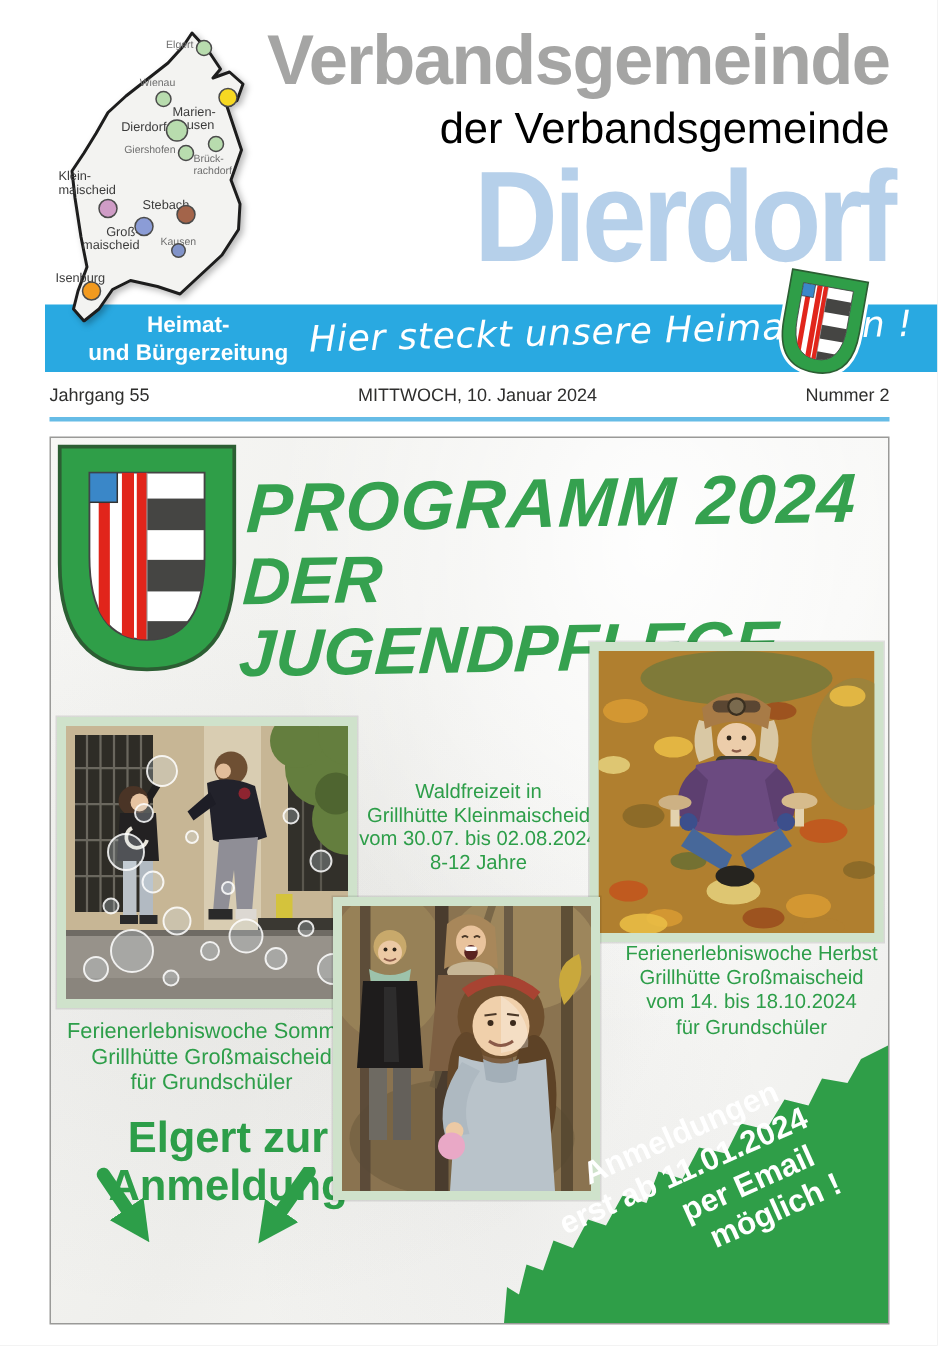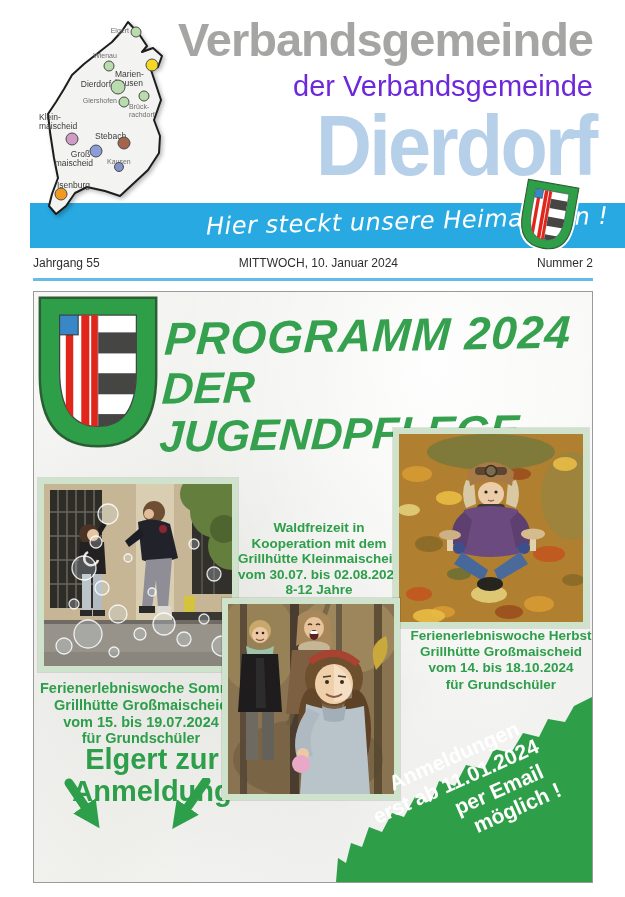--- a/index.html
+++ b/index.html
@@ -3,21 +3,21 @@
 <meta charset="utf-8">
 <style>
   html,body{margin:0;padding:0;background:#e9e9e9;}
   .page{position:relative;width:625px;height:897px;background:#ffffff;overflow:hidden;
         font-family:"Liberation Sans",sans-serif;margin:0 auto;}
   .page *{box-sizing:border-box;}
 
   
   .mh-title{position:absolute;top:16px;right:32px;font-size:47px;font-weight:bold;
             color:#a5a5a4;letter-spacing:-1px;line-height:1;}
-  .mh-sub{position:absolute;top:72px;right:32px;font-size:29px;color:#6d28d9;line-height:1;}
+  .mh-sub{position:absolute;top:72px;right:32px;font-size:29px;color:#000000;line-height:1;}
   .mh-city{position:absolute;top:102px;right:30px;font-size:86px;font-weight:bold;color:#b6d0ea;
            letter-spacing:-3px;line-height:1;transform:scaleX(.9);transform-origin:right;}
 
   .blue-bar{position:absolute;left:30px;top:203px;width:595px;height:45px;background:#29a9e1;z-index:2;}
   .tagline{position:absolute;left:18px;top:5px;width:155px;text-align:center;color:#fff;
            font-weight:bold;font-size:15px;line-height:1.25;}
   .tagline span{display:block;}
   .slogan{position:absolute;left:176px;top:5px;width:335px;color:#fff;font-size:24px;font-style:italic;
           font-family:"DejaVu Sans",sans-serif;white-space:nowrap;transform:rotate(-1.5deg);
           letter-spacing:.5px;}
@@ -50,21 +50,21 @@
                 font-style:italic;line-height:1.1;transform:rotate(-1deg) skewX(-4deg);}
   .poster-title .l1{font-size:46px;letter-spacing:1px;}
   .poster-title .l2{font-size:44px;}
 
   .photo{position:absolute;background:#cfe2cb;padding:6px;box-shadow:0 0 0 1px rgba(0,0,0,.1);}
   .photo svg{display:block;}
   .photo-bubbles{left:4px;top:186px;z-index:1;}
   .photo-autumn{left:359px;top:136px;z-index:1;}
   .photo-forest{left:188px;top:306px;z-index:2;}
 
-  .evt{position:absolute;text-align:center;color:#2d9e49;font-weight:bold;}
+  .evt{position:absolute;text-align:center;color:#2d9e49;font-weight:normal;}
   .evt div{white-space:nowrap;}
   .evt-wald{left:204px;top:228px;width:162px;font-size:13.5px;line-height:1.15;}
   .evt-herbst{left:376px;top:336px;width:182px;font-size:13.5px;line-height:1.2;}
   .evt-sommer{left:6px;top:388px;width:202px;font-size:14.5px;line-height:1.16;}
 
   .infos{position:absolute;left:26px;top:452px;width:184px;text-align:center;color:#2d9e49;
          font-weight:bold;font-size:29px;line-height:1.1;}
   .arrows{position:absolute;left:24px;top:486px;width:190px;height:62px;}
   .website{position:absolute;left:3px;top:542px;color:#2d9e49;font-weight:bold;font-size:25px;
            letter-spacing:.3px;z-index:5;}
@@ -140,38 +140,42 @@
       <div class="t-label" style="left:70px;top:122px;width:46px">
           <span>Stebach</span>
         </div>
       <div class="t-label" style="left:22px;top:140px;width:46px;text-align:right">
           <span>Groß-</span>
           <span>maischeid</span>
         </div>
       <div class="t-label minor" style="left:82px;top:148px;width:40px">
           <span>Kausen</span>
         </div>
-      <div class="t-label" style="left:32px;top:171px;width:50px">
+      <div class="t-label" style="left:12px;top:171px;width:50px">
           <span>Isenburg</span>
         </div>
 
       <span class="t-dot" style="left: 111px; top: 22px; width: 11px; height: 11px; background: rgb(184, 220, 174);"></span>
       <span class="t-dot" style="left: 84px; top: 56px; width: 11px; height: 11px; background: rgb(184, 220, 174);"></span>
       <span class="t-dot" style="left: 127px; top: 55px; width: 13px; height: 13px; background: rgb(246, 216, 34);"></span>
       <span class="t-dot" style="left: 93px; top: 77px; width: 15px; height: 15px; background: rgb(184, 220, 174);"></span>
       <span class="t-dot" style="left: 99px; top: 92px; width: 11px; height: 11px; background: rgb(184, 220, 174);"></span>
       <span class="t-dot" style="left: 119px; top: 86px; width: 11px; height: 11px; background: rgb(184, 220, 174);"></span>
       <span class="t-dot" style="left: 47px; top: 129px; width: 13px; height: 13px; background: rgb(207, 156, 198);"></span>
       <span class="t-dot" style="left: 99px; top: 133px; width: 13px; height: 13px; background: rgb(163, 100, 74);"></span>
       <span class="t-dot" style="left: 71px; top: 141px; width: 13px; height: 13px; background: rgb(139, 156, 214);"></span>
       <span class="t-dot" style="left: 94px; top: 157px; width: 10px; height: 10px; background: rgb(129, 147, 201);"></span>
       <span class="t-dot" style="left: 36px; top: 184px; width: 13px; height: 13px; background: rgb(242, 154, 31);"></span>
     </div>
 
     <div class="blue-bar">
+      <div class="tagline">
+        <span>Heimat-</span>
+        <span>und Bürgerzeitung</span>
+      </div>
       <div class="slogan">Hier steckt unsere Heimat drin !</div>
     </div>
 
     <svg class="shield-small" viewBox="-5 -5 110 136">
       <path d="M3,3 H97 V66 Q97,123 50,123 Q3,123 3,66 Z" fill="none" stroke="#ffffff" stroke-width="9"></path>
       <use href="#shield-shape"></use>
     </svg>
   </header>
 
   <div class="dateline">
@@ -374,37 +378,35 @@
           <path d="M20,62 Q2,88 9,112 L25,110 Q18,88 32,68 Z" fill="#aeb9c1"></path>
           <circle cx="15" cy="108" r="6" fill="#ecc9a4"></circle>
           <circle cx="13" cy="118" r="9" fill="#e9a8c6"></circle>
           <path d="M74,10 q16,-16 10,-34 q-20,8 -10,34" fill="#c9a83c" transform="translate(14,14)"></path>
         </g>
       </svg>
     </div>
 
     <div class="evt evt-wald">
       <div>Waldfreizeit in</div>
-      <div>Kooperation mit dem</div>
       <div>Grillhütte Kleinmaischeid</div>
       <div>vom 30.07. bis 02.08.2024</div>
       <div>8-12 Jahre</div>
     </div>
 
     <div class="evt evt-herbst">
       <div>Ferienerlebniswoche Herbst</div>
       <div>Grillhütte Großmaischeid</div>
       <div>vom 14. bis 18.10.2024</div>
       <div>für Grundschüler</div>
     </div>
 
     <div class="evt evt-sommer">
       <div>Ferienerlebniswoche Sommer</div>
       <div>Grillhütte Großmaischeid</div>
-      <div>vom 15. bis 19.07.2024</div>
       <div>für Grundschüler</div>
     </div>
 
     <div class="infos">
       <div>Elgert zur</div>
       <div>Anmeldung</div>
     </div>
 
     <svg class="arrows" viewBox="0 0 190 62">
       <defs>

